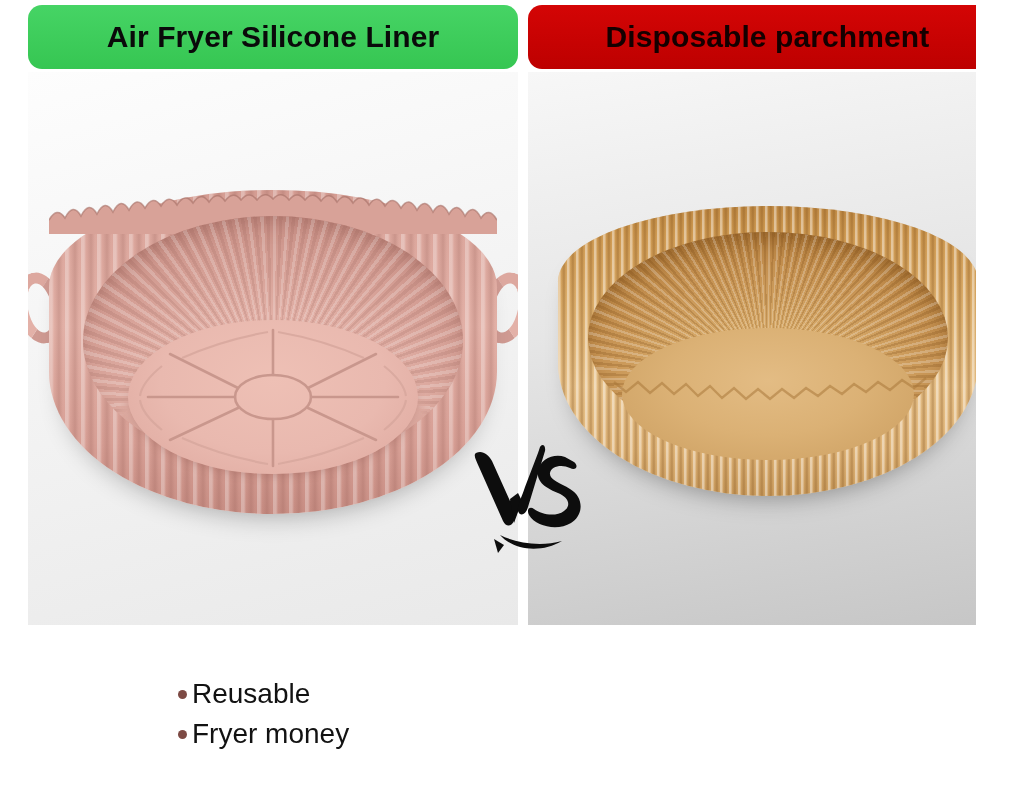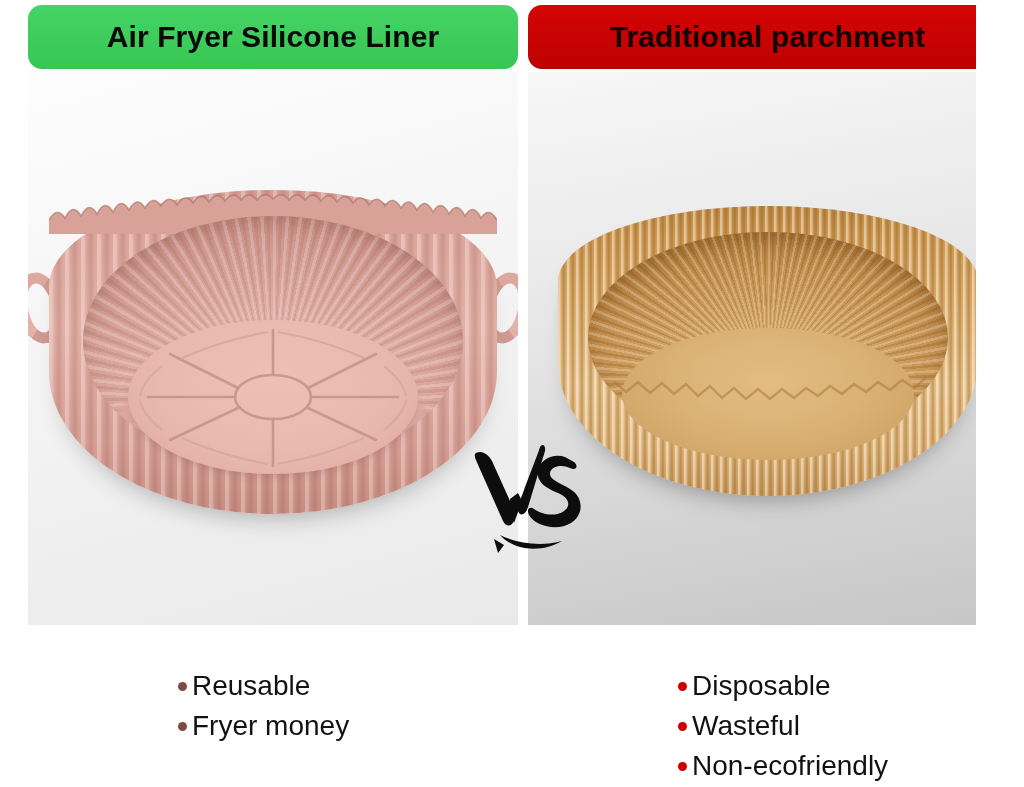--- a/index.html
+++ b/index.html
@@ -239,21 +239,21 @@
   #vs-mark svg { width:100%; height:100%; display:block; }
 
   
   .bullets {
     position: absolute;
     top: 666px;
     list-style: none;
     margin: 0;
     padding: 0;
   }
-  #bullets-left  { left: 178px; }
+  #bullets-left  { left: 178px; margin-top: 8px; }
   #bullets-right { left: 678px; }
   .bullets li {
     font-size: 28px;
     line-height: 40px;
     color: #121212;
     white-space: nowrap;
     display: flex;
     align-items: center;
   }
   .dot {
@@ -269,21 +269,21 @@
 </head>
 <body>
 
 <div id="stage">
 
   <div id="banner-left" class="banner">
     <span class="banner-text">Air Fryer Silicone Liner</span>
   </div>
 
   <div id="banner-right" class="banner">
-    <span class="banner-text">Traditional parchment</span>
+    <span class="banner-text">Disposable parchment</span>
   </div>
 
   <div id="photo-left" class="photo">
     <div id="silicone">
 
       <div id="handle-left" class="handle"></div>
       <div id="handle-right" class="handle"></div>
 
       <div id="bowl-body">
         <div id="bowl-ribs"></div>
@@ -381,28 +381,14 @@
     <li>
       <span class="dot"></span>
       <span>Reusable</span>
     </li>
     <li>
       <span class="dot"></span>
       <span>Fryer money</span>
     </li>
   </ul>
 
-  <ul id="bullets-right" class="bullets">
-    <li>
-      <span class="dot"></span>
-      <span>Disposable</span>
-    </li>
-    <li>
-      <span class="dot"></span>
-      <span>Wasteful</span>
-    </li>
-    <li>
-      <span class="dot"></span>
-      <span>Non-ecofriendly</span>
-    </li>
-  </ul>
 
 </div>
 
 </body></html>

